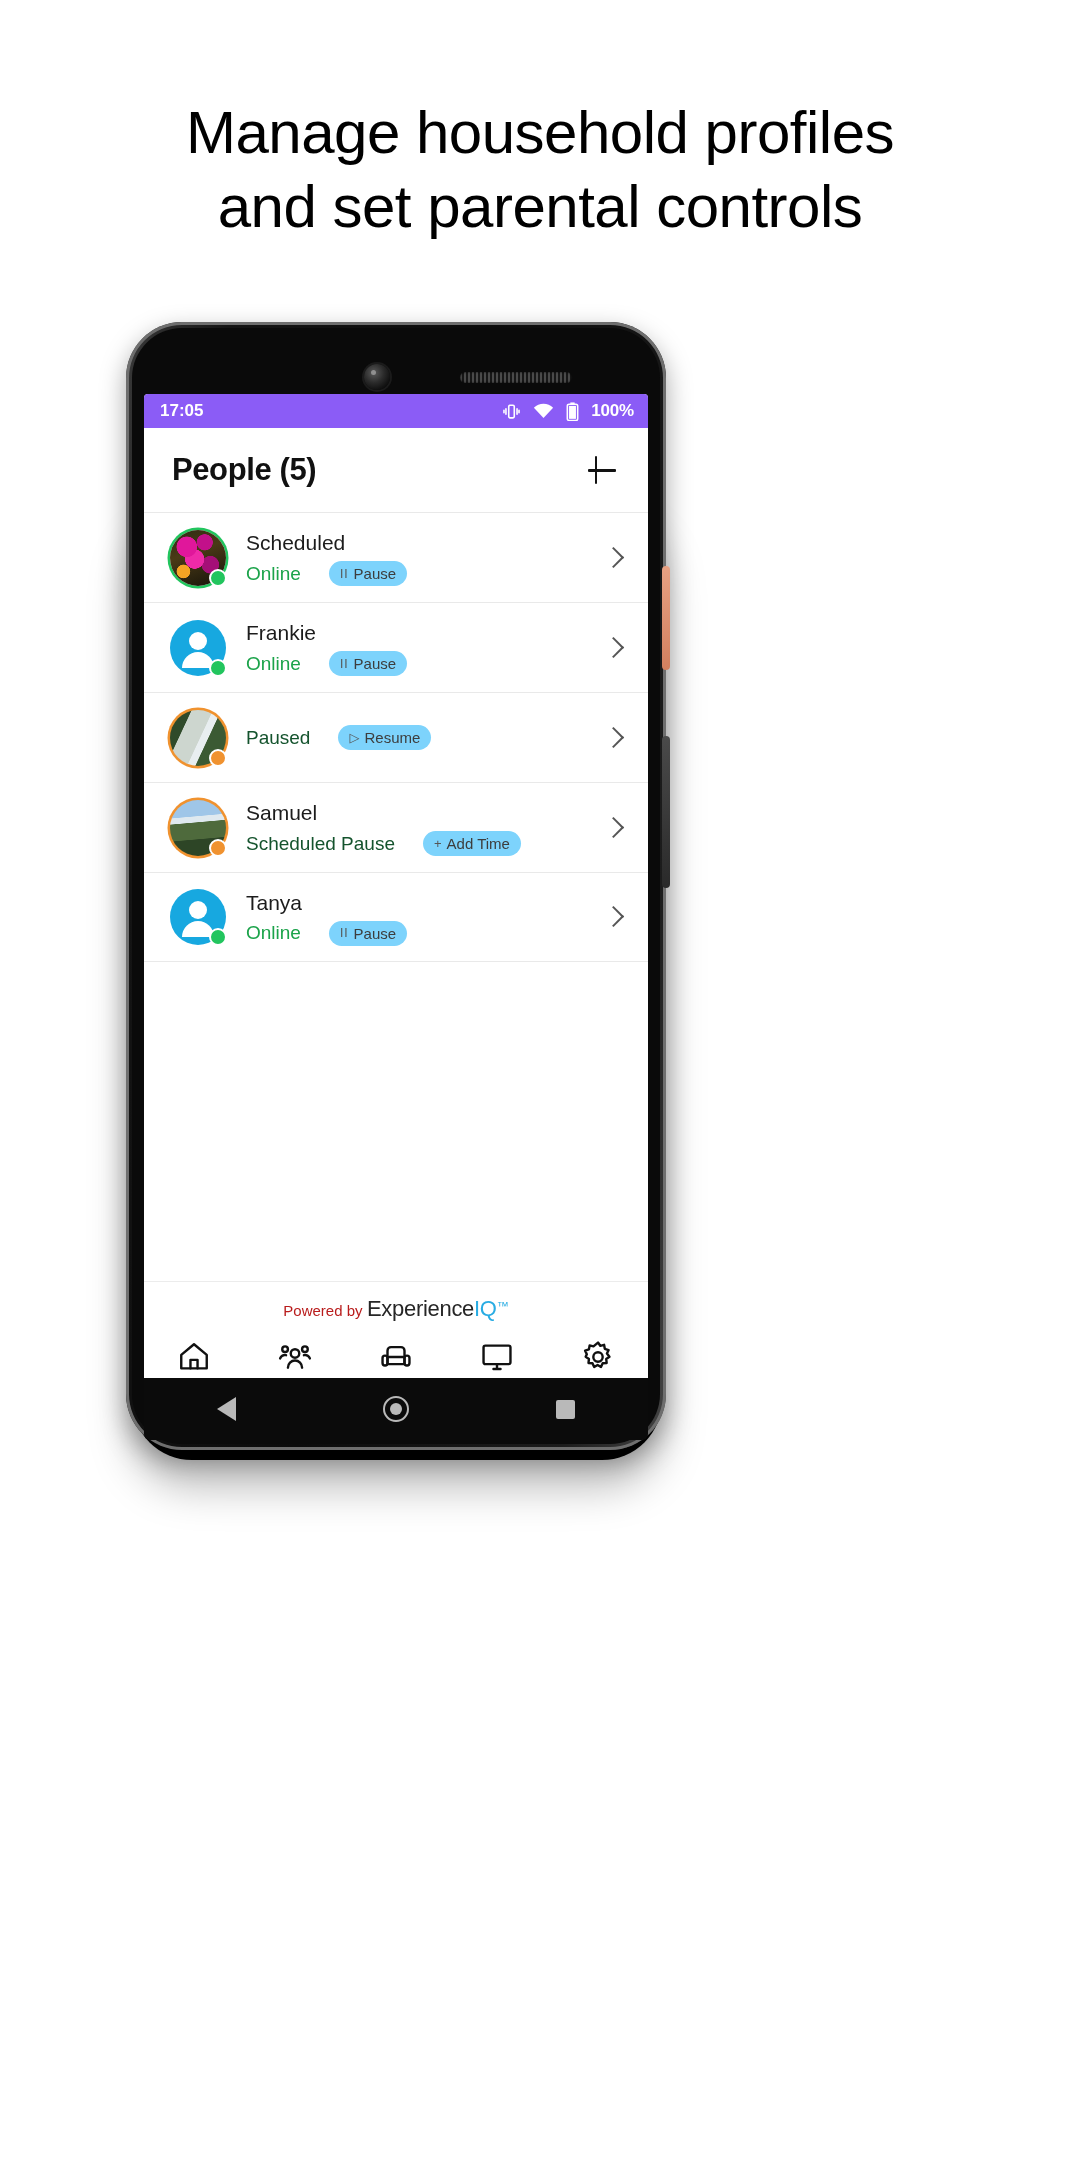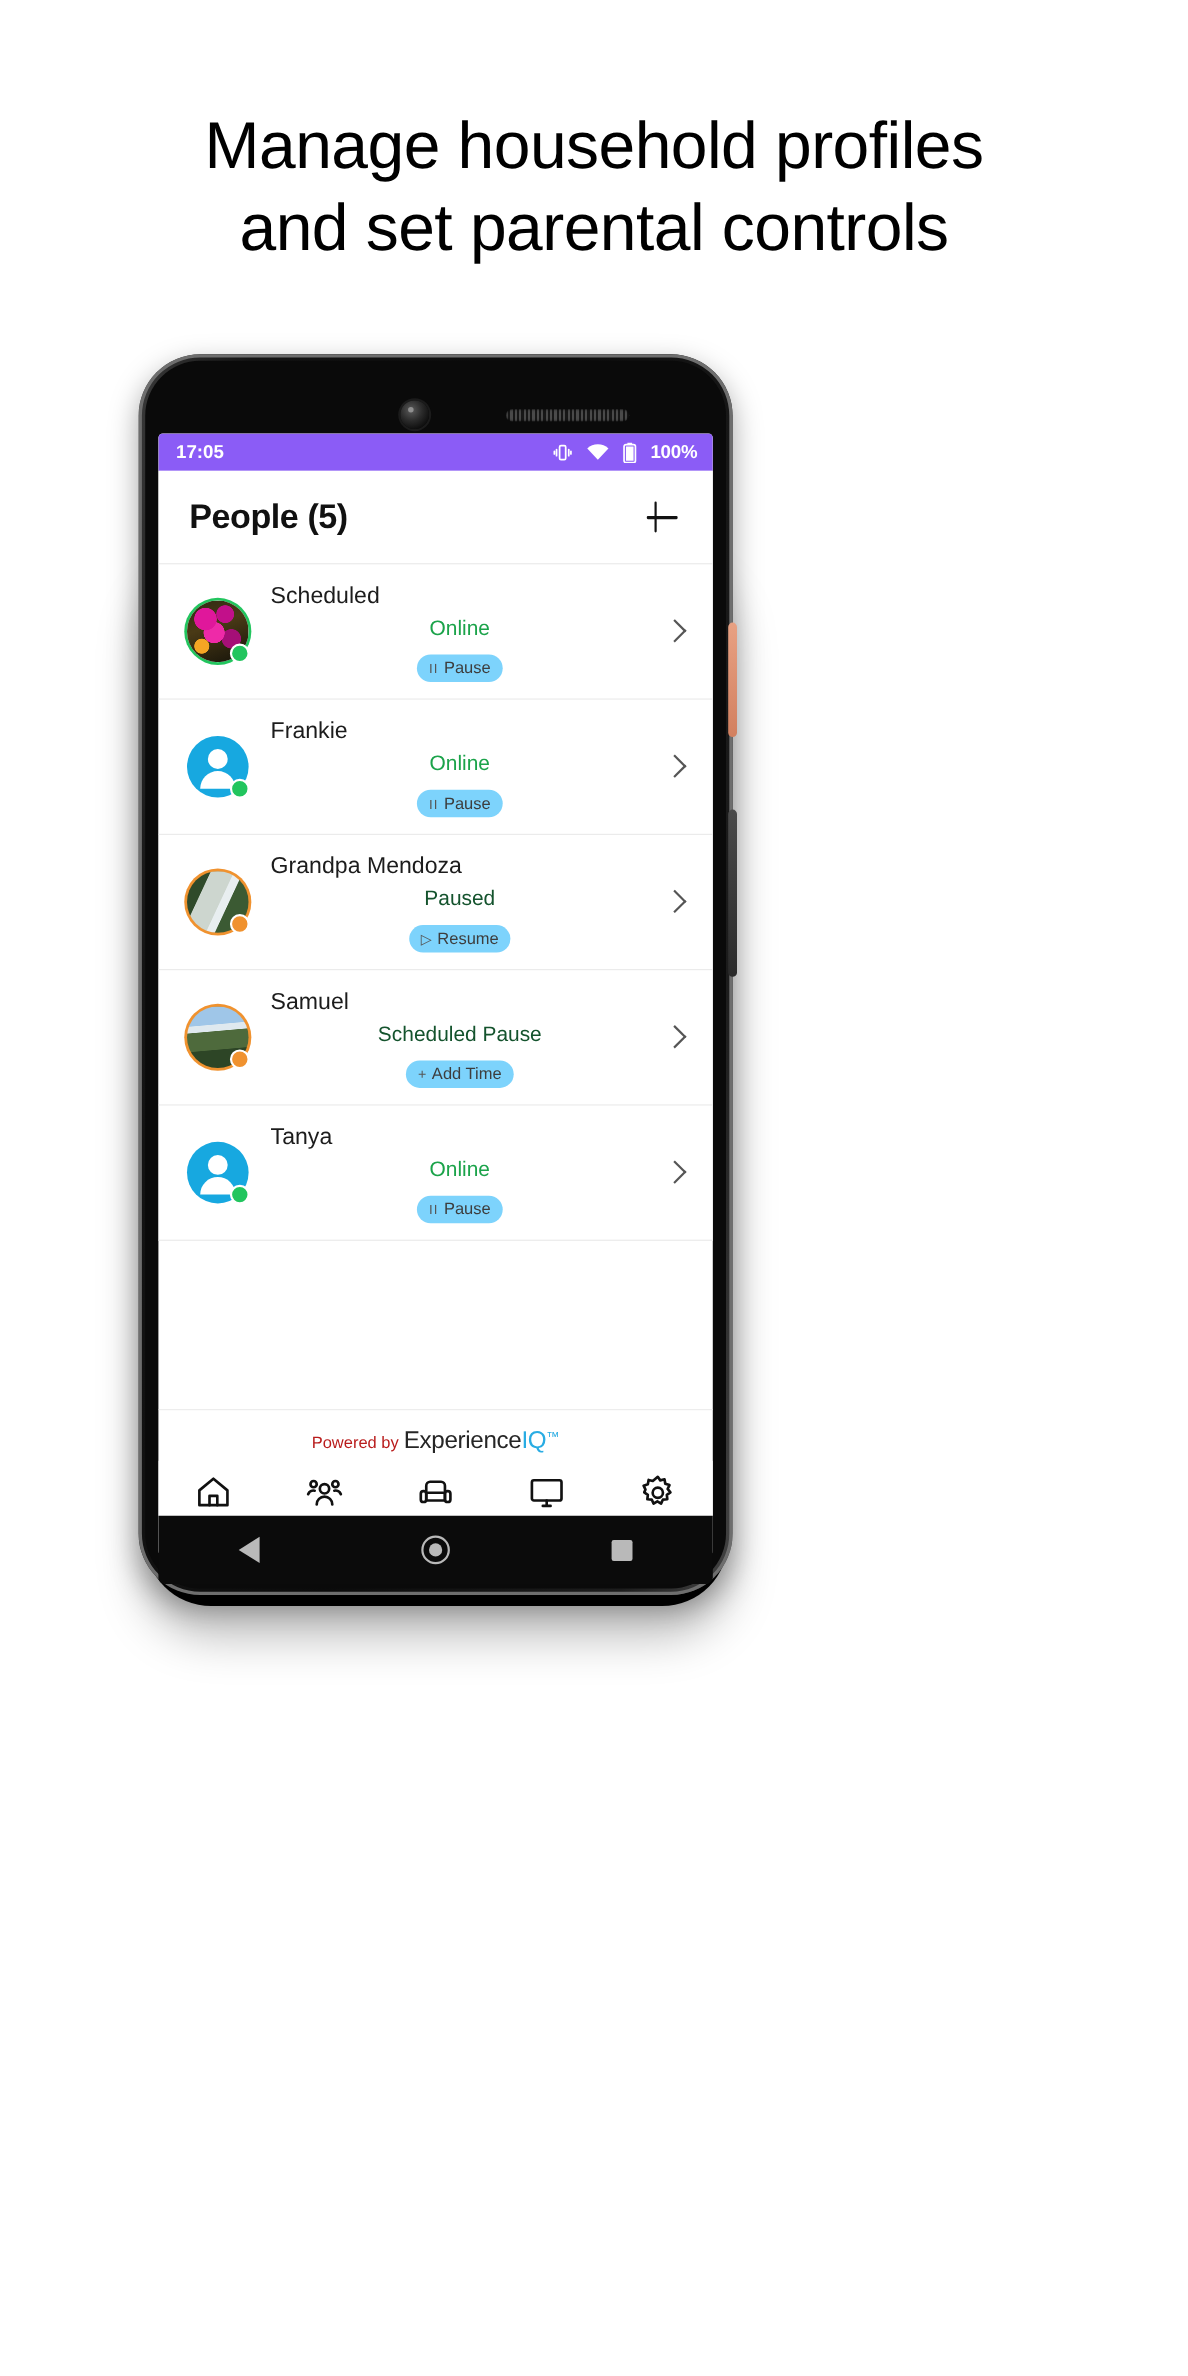--- a/index.html
+++ b/index.html
@@ -139,21 +139,21 @@
   .status-dot {
     position:absolute; right:-1px; bottom:-1px;
     width:18px; height:18px; border-radius:50%;
     border:2.5px solid #fff;
   }
   .dot-green { background:#22c55e; }
   .dot-orange{ background:#f0922f; }
 
   .person-info { flex:1; margin-left:20px; min-width:0; }
   .person-name { font-size:21px; color:#1c1c1c; line-height:28px; margin-bottom:4px; }
-  .status-line { display:flex; align-items:center; gap:11px;flex-direction:column; }
+  .status-line { display:flex; align-items:center; gap:28px; }
   .status-text { font-size:19px; line-height:24px; white-space:nowrap; }
   .st-online { color:#1ba34a; }
   .st-paused { color:#14532d; }
   .chip {
     display:inline-flex; align-items:center; gap:5px;
     background:#7dd3fc; border-radius:16px;
     padding: 4px 11px; font-size:15px; color:#3d3d3d;
     white-space:nowrap; cursor:pointer;
   }
   .chip .gl { font-size:13px; line-height:1; color:#555; }
@@ -296,21 +296,20 @@
               </div>
             </div>
             <div class="chevron"></div>
           </div>
           <div class="person-row">
             <div class="avatar-wrap">
               <div class="avatar photo-waterfall ring-orange"></div>
               <div class="status-dot dot-orange"></div>
             </div>
             <div class="person-info">
-              <div class="person-name">Grandpa Mendoza</div>
               <div class="status-line">
                 <span class="status-text st-paused">Paused</span>
                 <span class="chip">
                   <span class="gl">▷</span>
                   <span>Resume</span>
                 </span>
               </div>
             </div>
             <div class="chevron"></div>
           </div>

